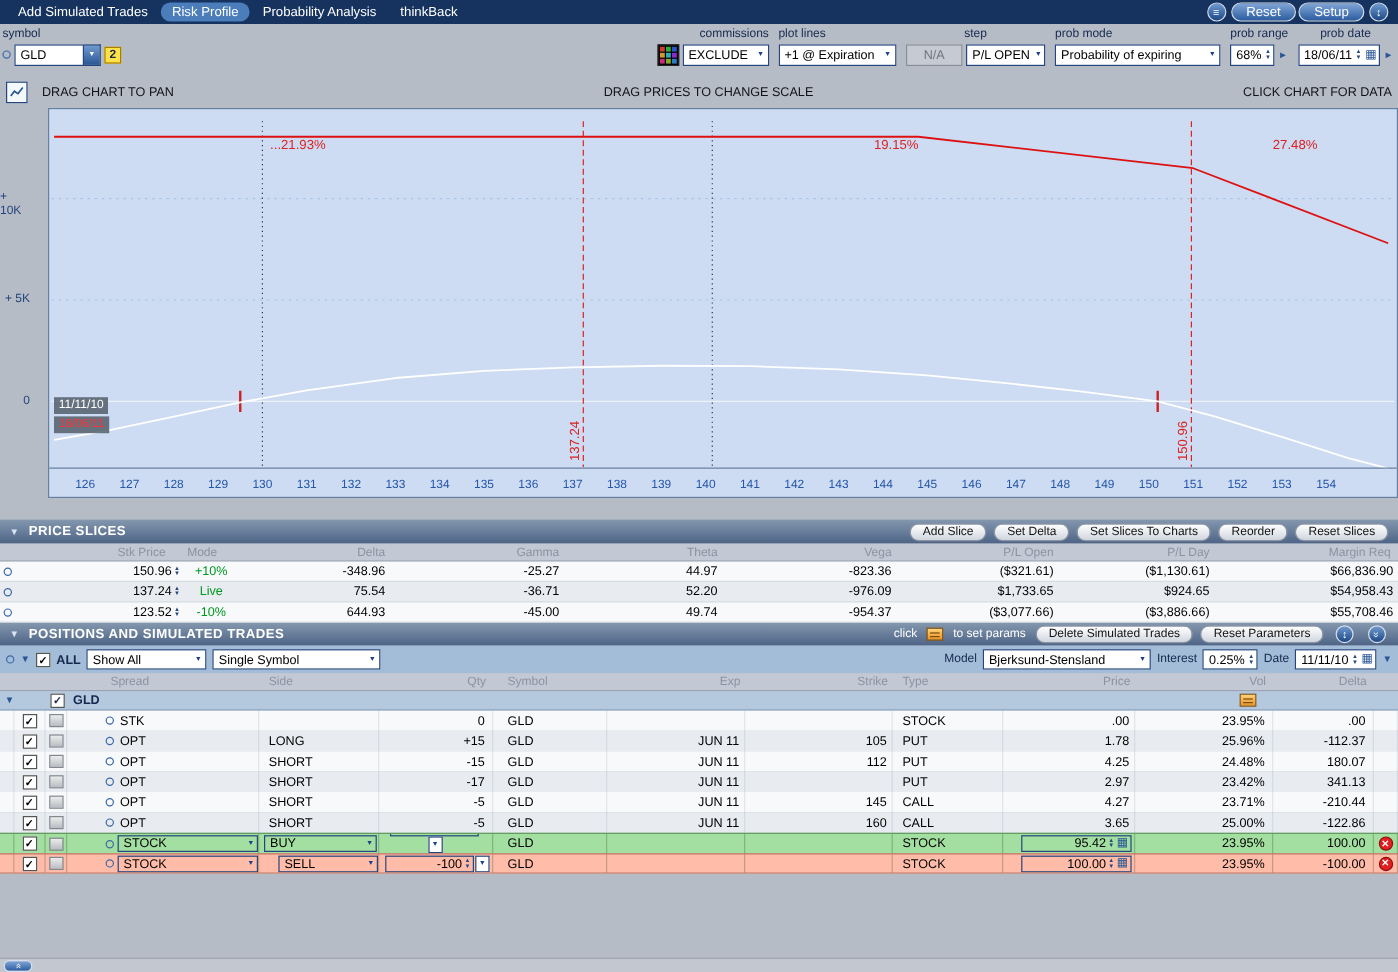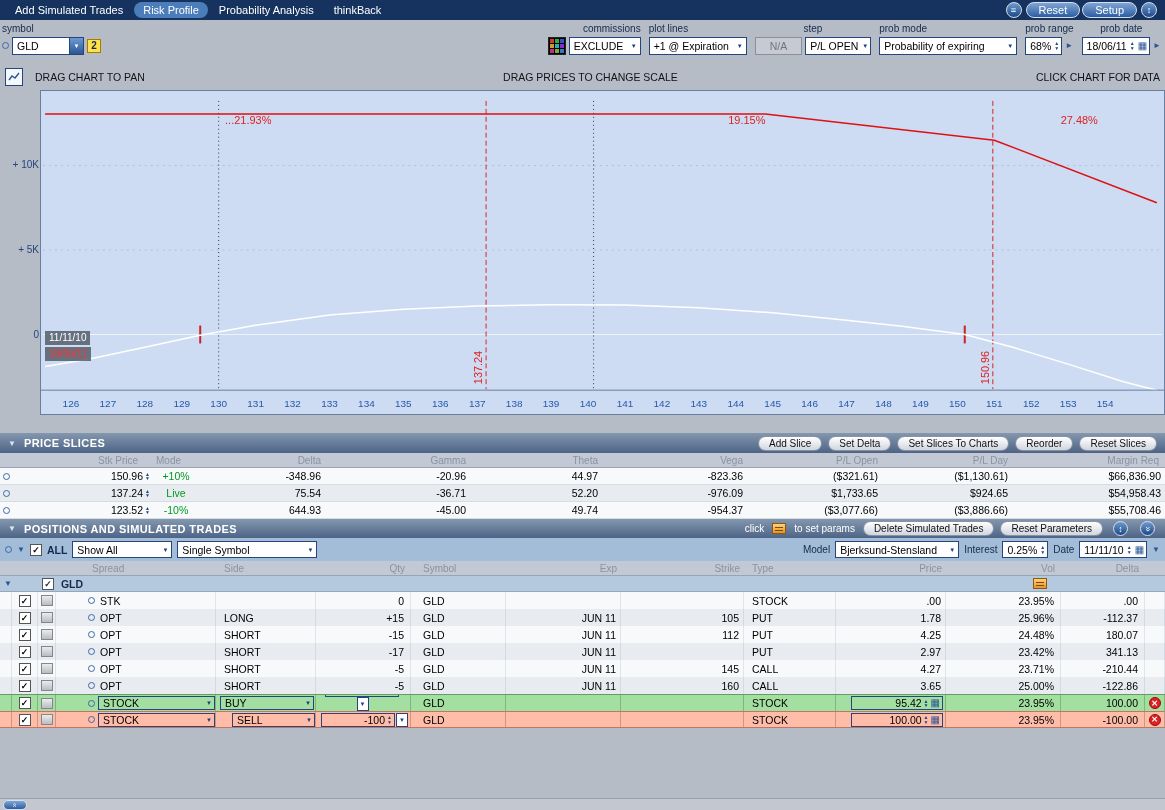--- a/index.html
+++ b/index.html
@@ -27,21 +27,21 @@
 .spinarr{display:flex;flex-direction:column;line-height:4.5px;font-size:5px;color:#24457e;flex:none}
 .cal{color:#2a5694;font-size:10px;line-height:10px}
 .tinyarrow{color:#2a5694;font-size:8px}
 .gridicon{width:18px;height:18px;border:1px solid #222;display:grid;grid-template-columns:1fr 1fr 1fr;grid-template-rows:1fr 1fr 1fr;background:#000;gap:1px;padding:1px}
 
 .chead{height:26px;display:flex;align-items:center;padding:0 5px;gap:12px;font-size:10.5px;color:#101318}
 .chartbtn{width:18px;height:18px;background:#f4f7fb;border:1px solid #24457e;display:flex;align-items:center;justify-content:center;flex:none}
 .ctr{flex:1;text-align:center}
 .chartwrap{display:flex;height:325px}
 .ylab{width:40px;position:relative;font-size:10px;color:#24457e}
-.ylab span{position:absolute;right:1px}
+.ylab span{position:absolute;right:15px}
 .plot{position:relative;width:1125px;height:325px;background:#cddcf3;border:1px solid #68809f}
 .datelab{position:absolute;left:4px;padding:0 4px;background:rgba(88,98,110,.88);font-size:10px;height:14px;line-height:14px;white-space:nowrap}
 
 .secbar{height:20px;background:linear-gradient(#8397ae,#4e6486);display:flex;align-items:center;color:#fff;padding:0 8px;gap:8px}
 .sectitle{font-weight:bold;font-size:11px;letter-spacing:.4px;white-space:nowrap}
 .sectri{font-size:8px;color:#d7e4f5}
 .wpill{background:linear-gradient(#ffffff,#d0d6df);border:1px solid #8a93a3;border-radius:8px;height:15px;padding:0 10px;font-size:10px;color:#111;display:flex;align-items:center;white-space:nowrap}
 .spc{flex:1}
 .whitetxt{font-size:10px;color:#fff;white-space:nowrap}
 .sl-grid{display:grid;grid-template-columns:12px 140px 48px 125px 145px 132px 145px 135px 130px 153px;align-items:center}
@@ -302,21 +302,21 @@
         </div>
         <div class="stkcell">
           <span>150.96</span>
           <span class="spinarr">
             <span>▲</span>
             <span>▼</span>
           </span>
         </div>
         <div class="mode">+10%</div>
         <div class="num">-348.96</div>
-        <div class="num">-20.96</div>
+        <div class="num">-25.27</div>
         <div class="num">44.97</div>
         <div class="num">-823.36</div>
         <div class="num">($321.61)</div>
         <div class="num">($1,130.61)</div>
         <div class="num">$66,836.90</div>
       </div>
       <div class="sl-grid srow alt">
         <div class="ringcell">
           <span class="ring"></span>
         </div>
@@ -385,21 +385,21 @@
     <div class="combo" style="width:100px;height:17px">
         <span>Show All</span>
         <span class="ddarr">▼</span>
       </div>
     <div class="combo" style="width:140px;height:17px">
         <span>Single Symbol</span>
         <span class="ddarr">▼</span>
       </div>
     <div class="spc"></div>
     <span class="flab">Model</span>
-    <div class="combo" style="width:124px;height:17px">
+    <div class="combo" style="width:140px;height:17px">
         <span>Bjerksund-Stensland</span>
         <span class="ddarr">▼</span>
       </div>
     <span class="flab">Interest</span>
     <div class="spinbox" style="height:17px">
         <span>0.25%</span>
         <span class="spinarr">
           <span>▲</span>
           <span>▼</span>
         </span>

